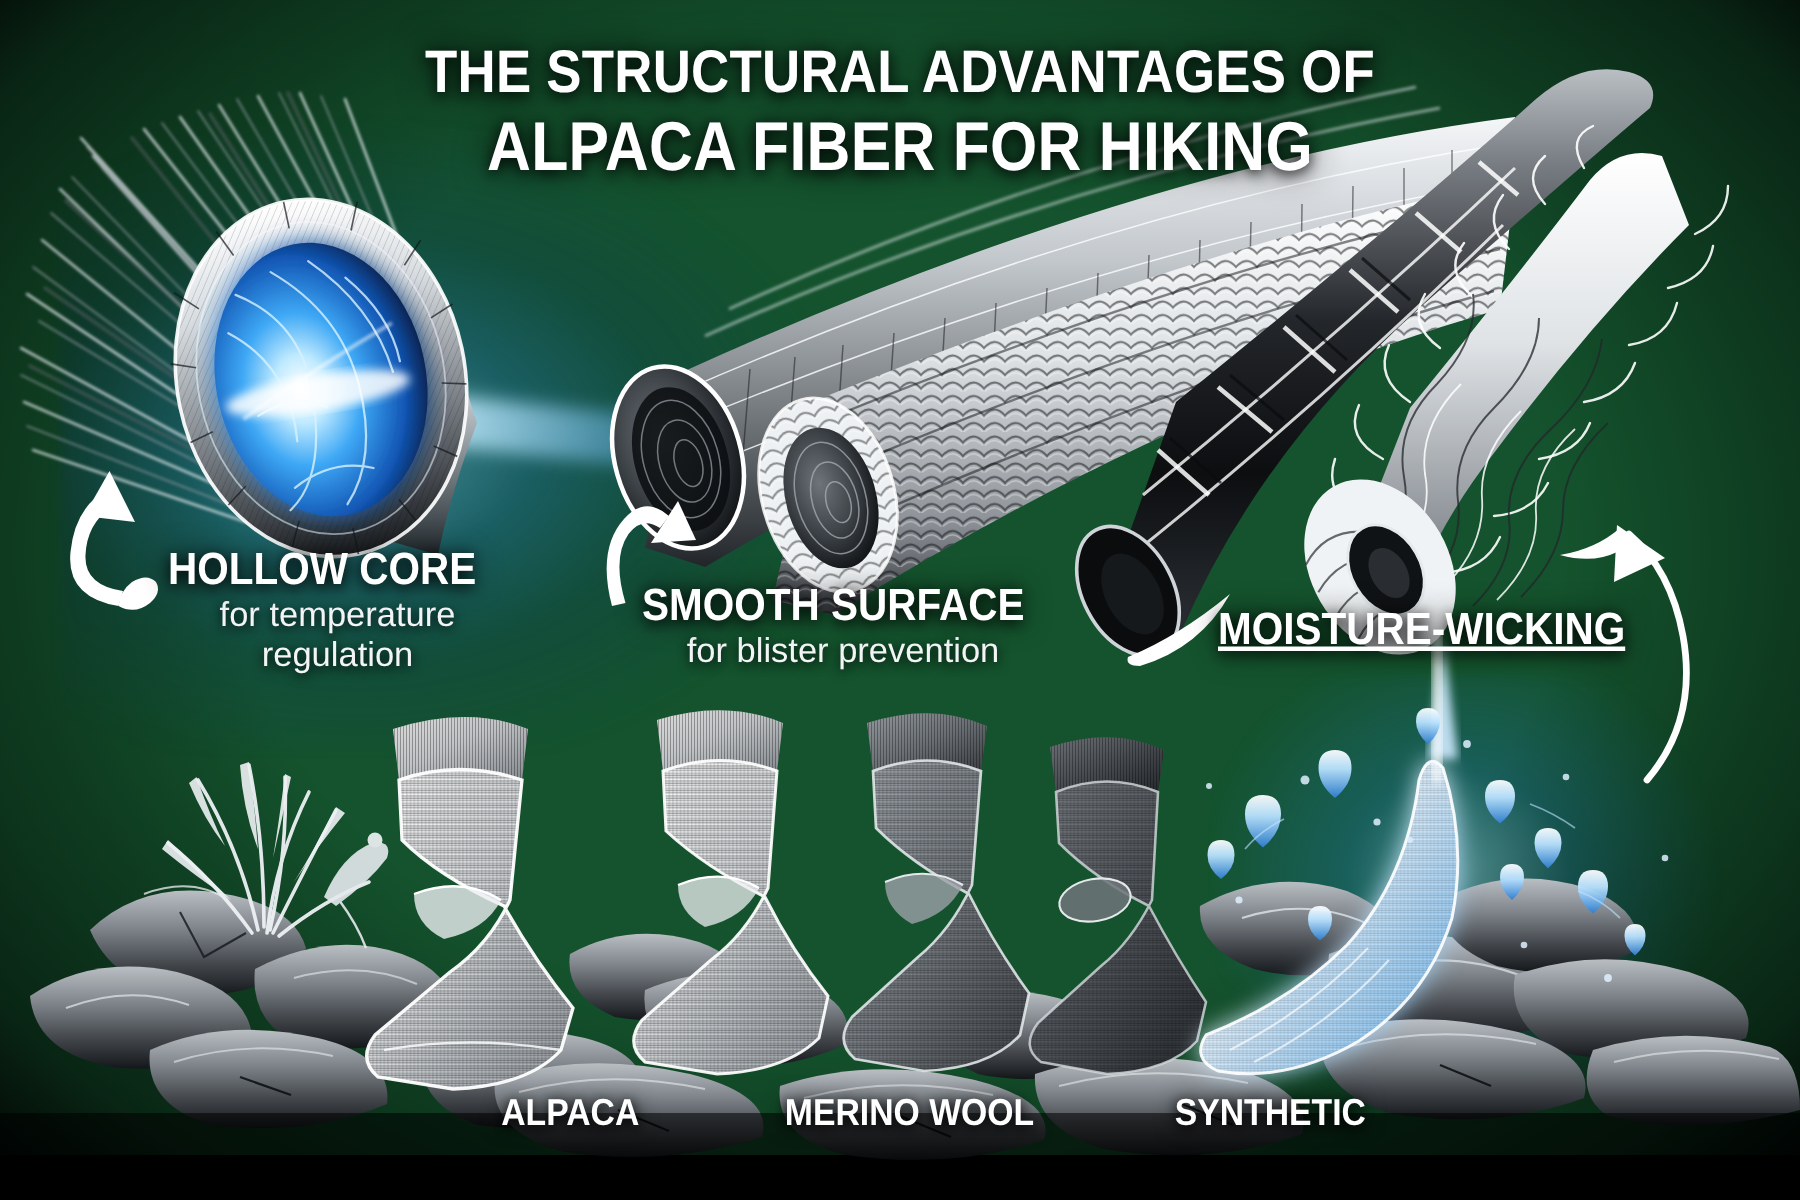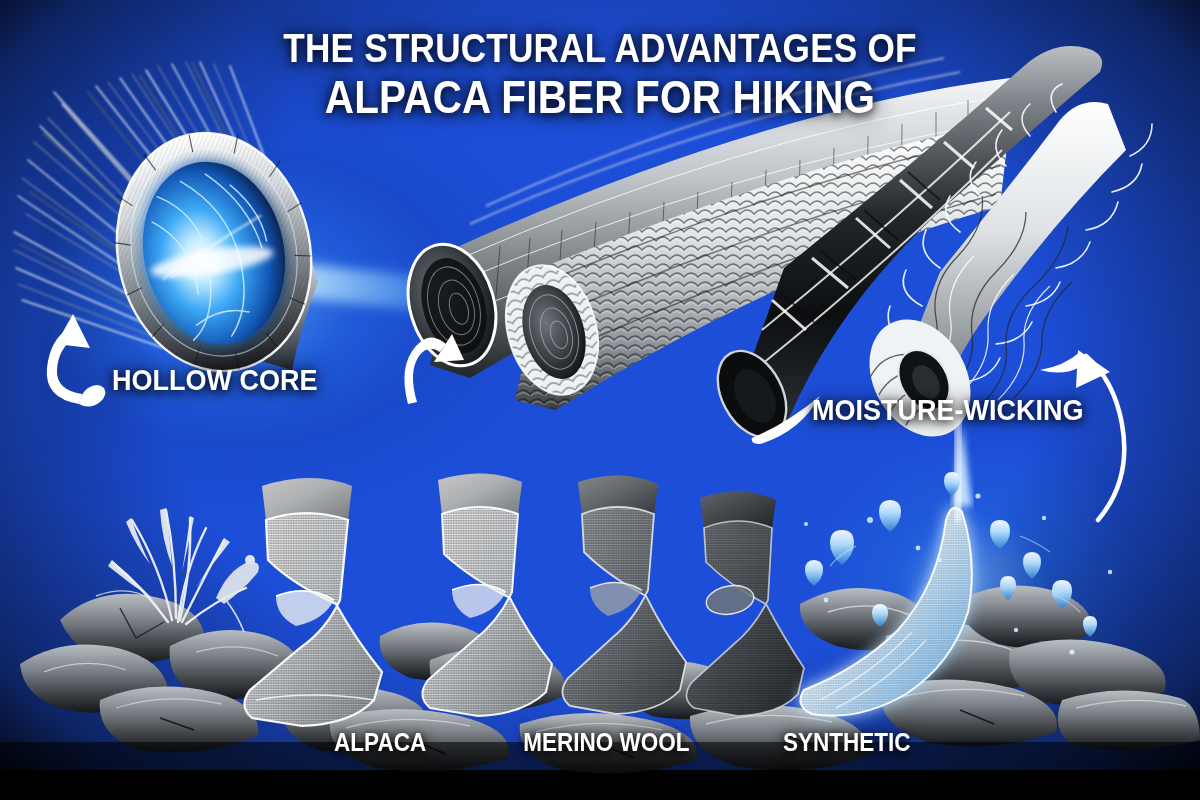--- a/index.html
+++ b/index.html
@@ -2,21 +2,21 @@
 <html><head>
 <meta charset="utf-8">
 <style>
   * { margin:0; padding:0; box-sizing:border-box; }
   html,body { background:#000; }
   body {
     width:1200px; height:800px; overflow:hidden; position:relative;
     font-family:"Liberation Sans", sans-serif;
     background:#000;
   }
-  #stage { position:absolute; inset:0; background:#1d4ed8; overflow:hidden; }
+  #stage { position:absolute; inset:0; background:#14532d; overflow:hidden; }
 
   
   .core-glow {
     position:absolute; left:40px; top:80px; width:520px; height:420px;
     background:radial-gradient(ellipse at 38% 52%,
         rgba(120,200,255,.55) 0%,
         rgba(40,120,220,.30) 26%,
         rgba(10,50,130,.16) 46%,
         rgba(0,0,0,0) 72%);
     filter:blur(4px); pointer-events:none;
@@ -59,21 +59,21 @@
     text-shadow:0 2px 9px rgba(0,0,0,.95), 0 0 20px rgba(0,0,0,.85);
   }
   .callout .sub {
     font-size:23px; line-height:27px; font-weight:400; color:#f2f4f6;
     text-shadow:0 2px 8px rgba(0,0,0,.95);
   }
   #c-hollow  { left:112px; top:364px; }
   #c-hollow .sub { text-align:center; width:218px; margin-left:4px; }
   #c-smooth  { left:428px; top:388px; }
   #c-smooth .sub { text-align:center; width:268px; margin-left:0px; }
-  #c-wick    { left:812px; top:394px; }
+  #c-wick    { left:812px; top:404px;text-decoration:underline; }
   #c-wick .sub { text-align:center; width:272px; }
 
   .sock-label {
     position:absolute; color:#fff; font-weight:bold; font-size:25px;
     transform:scaleX(.9); white-space:nowrap; z-index:44; pointer-events:none;
     text-shadow:0 2px 8px rgba(0,0,0,.95), 0 0 16px rgba(0,0,0,.9);
   }
   #lab-alpaca { left:329px; top:728px; }
   #lab-merino { left:514px; top:728px; }
   #lab-synth  { left:776px; top:728px; }
@@ -636,22 +636,27 @@
     </g>
   </svg>
 
   <div class="title">
     <span class="l1">THE STRUCTURAL ADVANTAGES OF</span>
     <span class="l2">ALPACA FIBER FOR HIKING</span>
   </div>
 
   <div class="callout" id="c-hollow">
     <div class="head">HOLLOW CORE</div>
+    <div class="sub">for temperature regulation</div>
   </div>
 
+  <div class="callout" id="c-smooth">
+    <div class="head">SMOOTH SURFACE</div>
+    <div class="sub">for blister prevention</div>
+  </div>
 
   <div class="callout" id="c-wick">
     <div class="head">MOISTURE-WICKING</div>
   </div>
 
   <div class="sock-label" id="lab-alpaca">ALPACA</div>
   <div class="sock-label" id="lab-merino">MERINO WOOL</div>
   <div class="sock-label" id="lab-synth">SYNTHETIC</div>
 
 </div>

